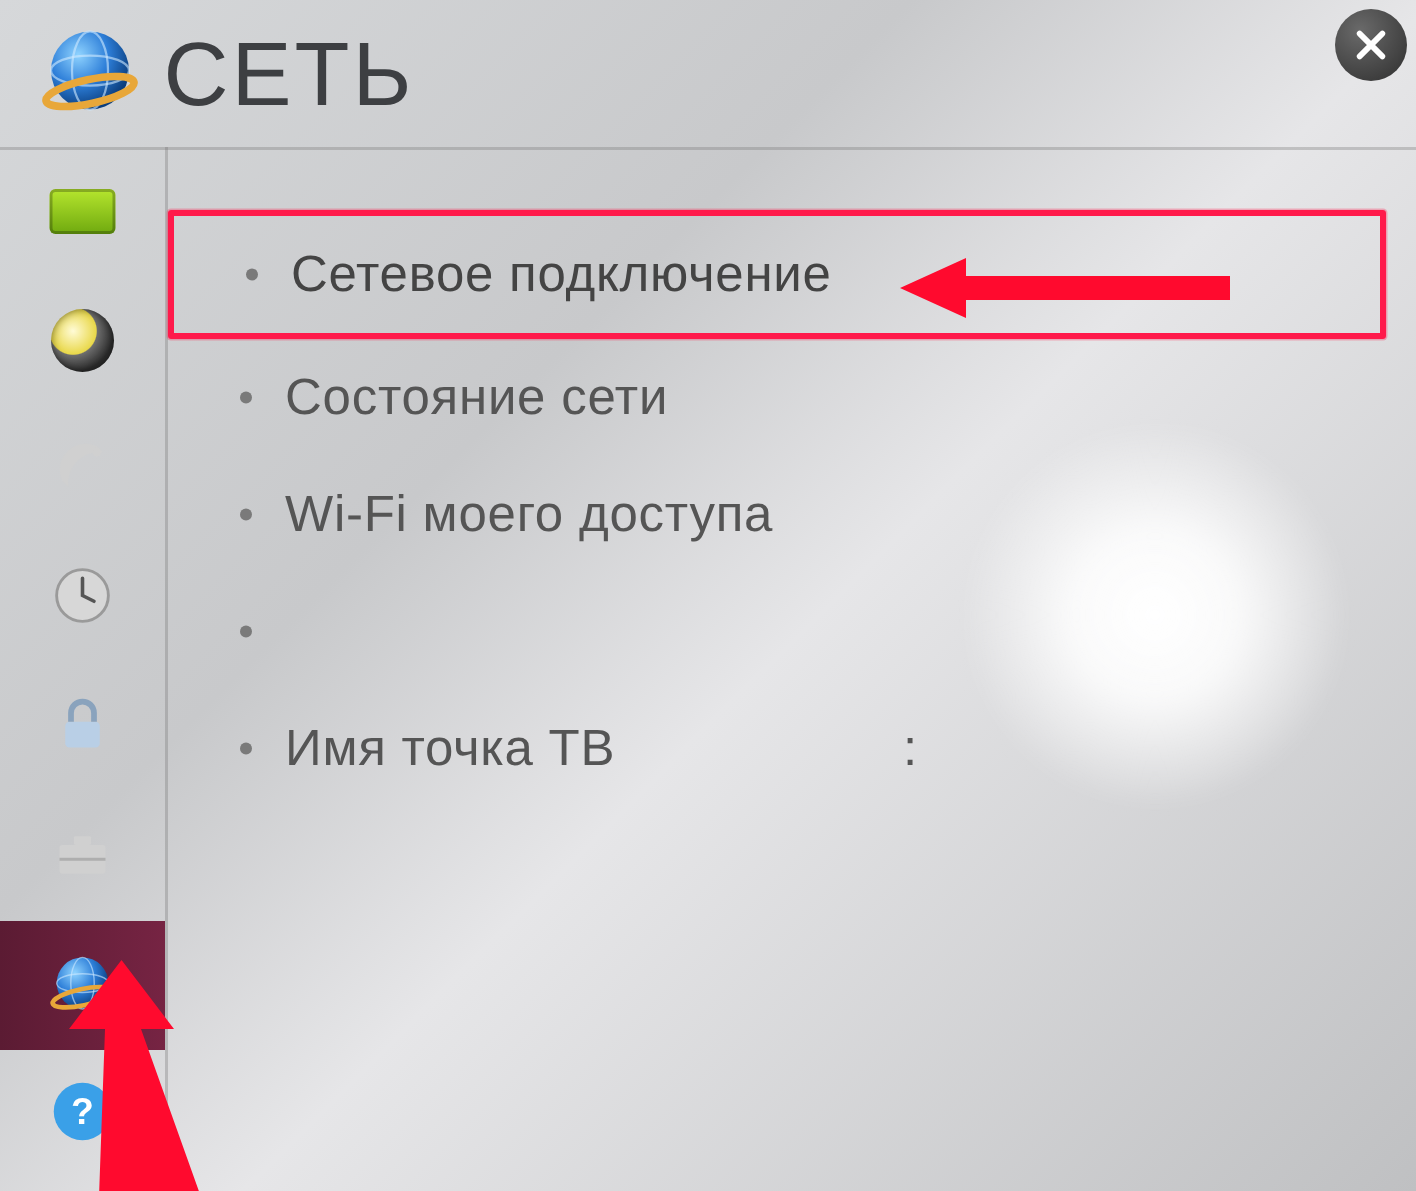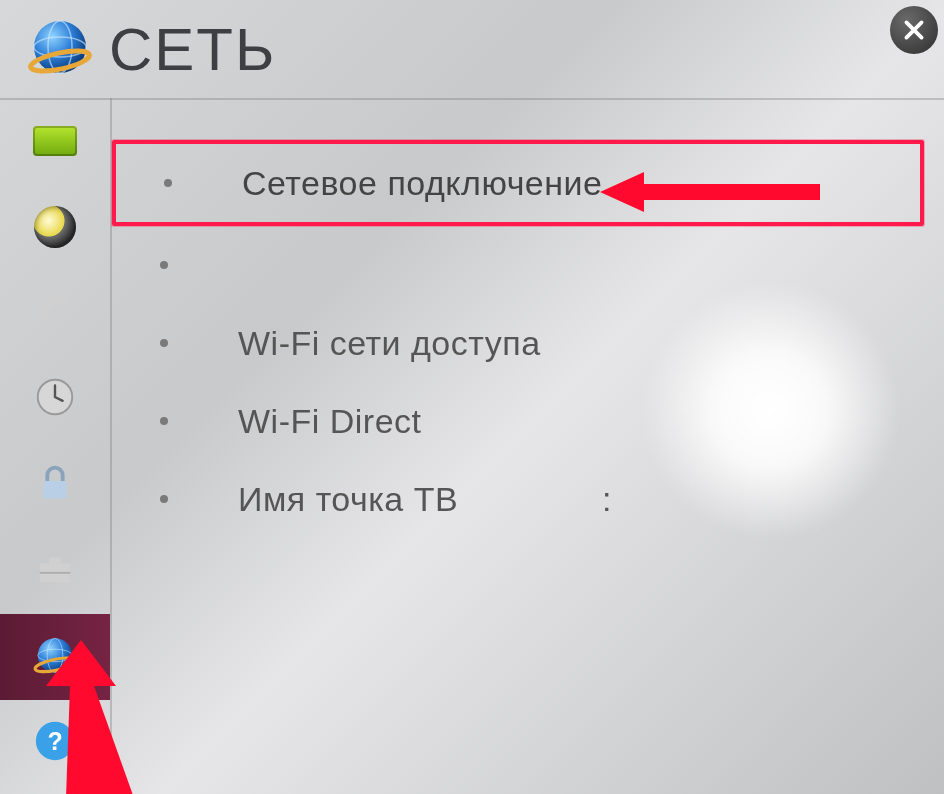--- a/index.html
+++ b/index.html
@@ -45,21 +45,20 @@
   .ic-speaker{width:42px;height:42px;border-radius:50%;background:radial-gradient(circle at 35% 35%,#fffbd6,#e9d84a 40%,#6d6d6d 42%,#2d2d2d 70%);box-shadow:inset 0 0 6px rgba(0,0,0,.5);}
   .ic-dish svg,.ic-clock svg,.ic-lock svg,.ic-case svg,.ic-help svg{width:46px;height:46px;}
   .globe-sm{width:50px;height:50px;}
   .content{
     position:absolute;left:112px;top:140px;right:20px;bottom:0;
   }
   .menu-row{
     position:relative;height:78px;display:flex;align-items:center;
     padding-left:48px;font-size:34px;color:#555;letter-spacing:.5px;
     cursor:pointer;
-    gap:48px;
   }
   .menu-row .bullet{width:8px;height:8px;border-radius:50%;background:#7a7a7a;margin-right:22px;flex:none;}
   .menu-row.hl{
     border:4px solid #ff1a4b;border-radius:2px;color:#444;
     box-shadow:0 0 0 1px rgba(255,26,75,.3);
   }
   .menu-row .value{position:absolute;left:510px;}
   .menu-row .colon{position:absolute;left:490px;}
   
   .arrow-h{
@@ -159,28 +158,28 @@
     </div>
   </div>
 
   <div class="content">
     <div class="menu-row hl">
       <span class="bullet"></span>
       <span>Сетевое подключение</span>
     </div>
     <div class="menu-row">
       <span class="bullet"></span>
+      <span>Состояние сети</span>
     </div>
     <div class="menu-row">
       <span class="bullet"></span>
-      <span>Wi-Fi сети доступа</span>
+      <span>Wi-Fi моего доступа</span>
     </div>
     <div class="menu-row">
       <span class="bullet"></span>
-      <span>Wi-Fi Direct</span>
     </div>
     <div class="menu-row">
       <span class="bullet"></span>
       <span>Имя точка ТВ</span>
       <span class="colon">:</span>
     </div>
   </div>
 
   <div class="glare"></div>
 

